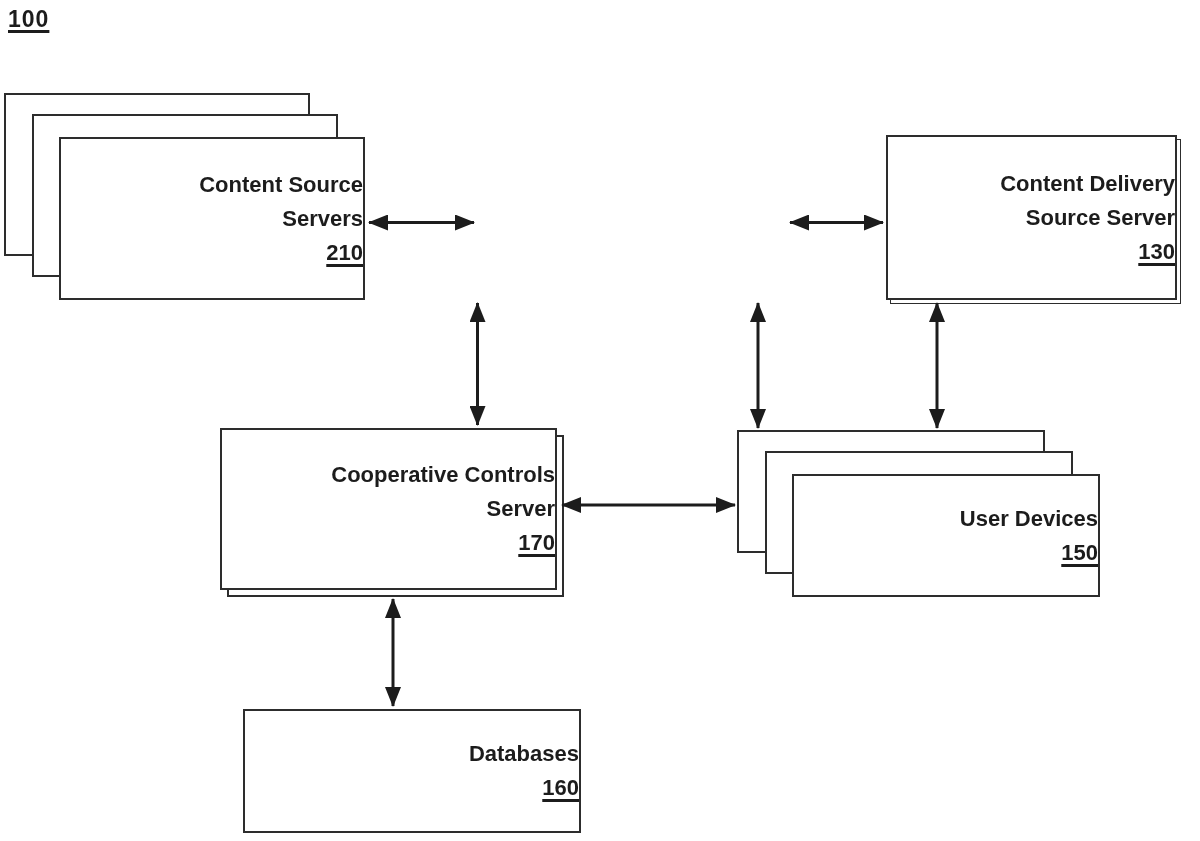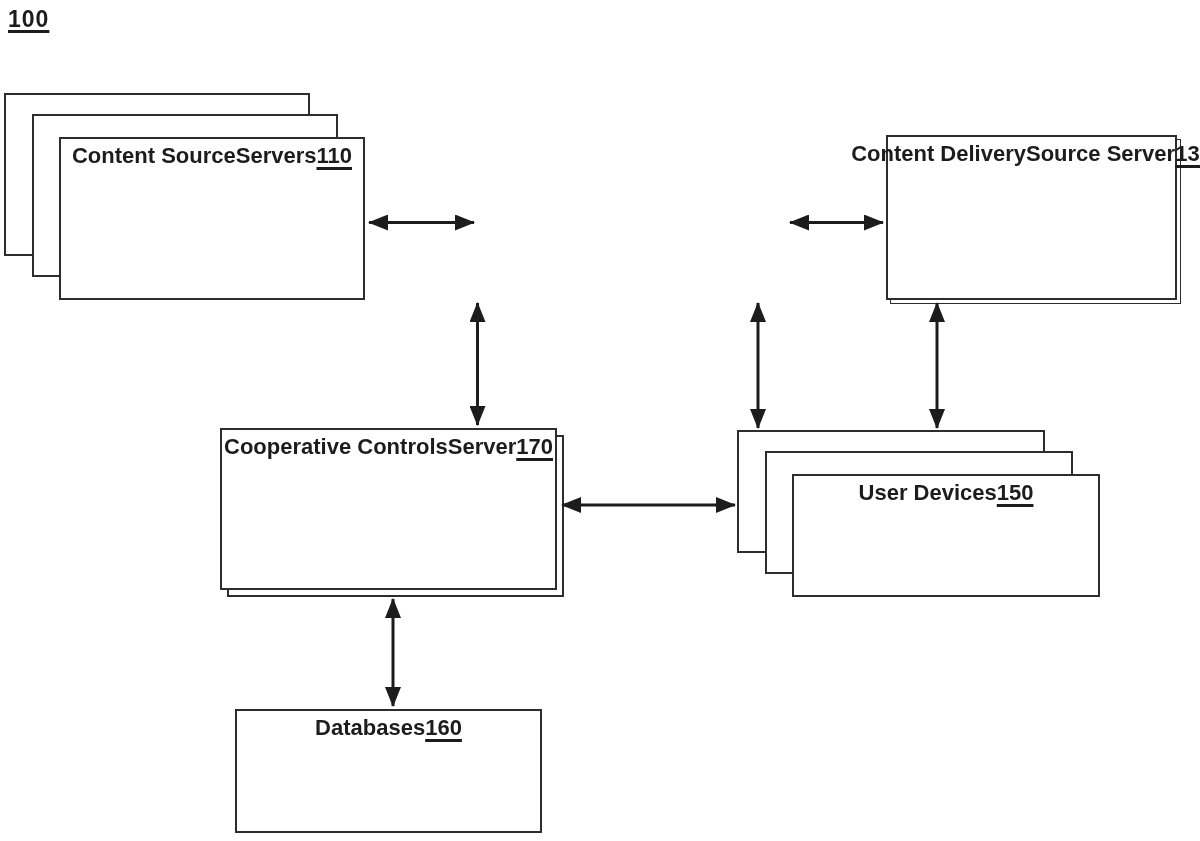--- a/index.html
+++ b/index.html
@@ -39,23 +39,23 @@
   
   .g2 { left: -55px; top: -44px; z-index: 1; }
   .g1 { left: -27px; top: -23px; z-index: 2; }
   
   .gs-small  { left: 4px; top: 4px; z-index: 1; border-width: 1.5px; }
   .gs-medium { left: 7px; top: 7px; z-index: 1; }
   .box.front {
     inset: 0;
     z-index: 3;
     display: flex;
-    flex-direction: row;
+    flex-direction: column;
     justify-content: center;
-    align-items: flex-start;
+    align-items: flex-end;
     text-align: center;
   }
   .lbl-line {
     font-size: 22px;
     font-weight: bold;
     line-height: 34px;
     color: #1c1c1c;
     white-space: nowrap;
   }
   .num {
@@ -66,21 +66,21 @@
     text-decoration: underline;
     text-decoration-thickness: 2.5px;
     text-underline-offset: 4px;
   }
   
   #n110 { left: 59px;  top: 137px; width: 306px; height: 163px; }
   #n120 { left: 478px; top: 137px; width: 308px; height: 163px; }
   #n130 { left: 886px; top: 135px; width: 291px; height: 165px; }
   #n140 { left: 220px; top: 428px; width: 337px; height: 162px; border-radius: 21px; }
   #n150 { left: 792px; top: 474px; width: 308px; height: 123px; }
-  #n160 { left: 235px; top: 709px; width: 307px; height: 124px; }
+  #n160 { left: 243px; top: 709px; width: 307px; height: 124px; padding-left: 31px; }
   
   #edges {
     position: absolute;
     inset: 0;
     z-index: 10;
     pointer-events: none;
   }
   #edges line {
     stroke: #1c1c1c;
     stroke-width: 3;
@@ -92,21 +92,21 @@
 <div id="canvas">
 
   <div id="fig-label">100</div>
 
   <div class="node" id="n110">
     <div class="ghost g2"></div>
     <div class="ghost g1"></div>
     <div class="box front">
       <div class="lbl-line">Content Source</div>
       <div class="lbl-line">Servers</div>
-      <div class="num">110</div>
+      <div class="num">210</div>
     </div>
   </div>
 
 
   <div class="node" id="n130">
     <div class="ghost gs-small"></div>
     <div class="box front">
       <div class="lbl-line">Content Delivery</div>
       <div class="lbl-line">Source Server</div>
       <div class="num">130</div>

